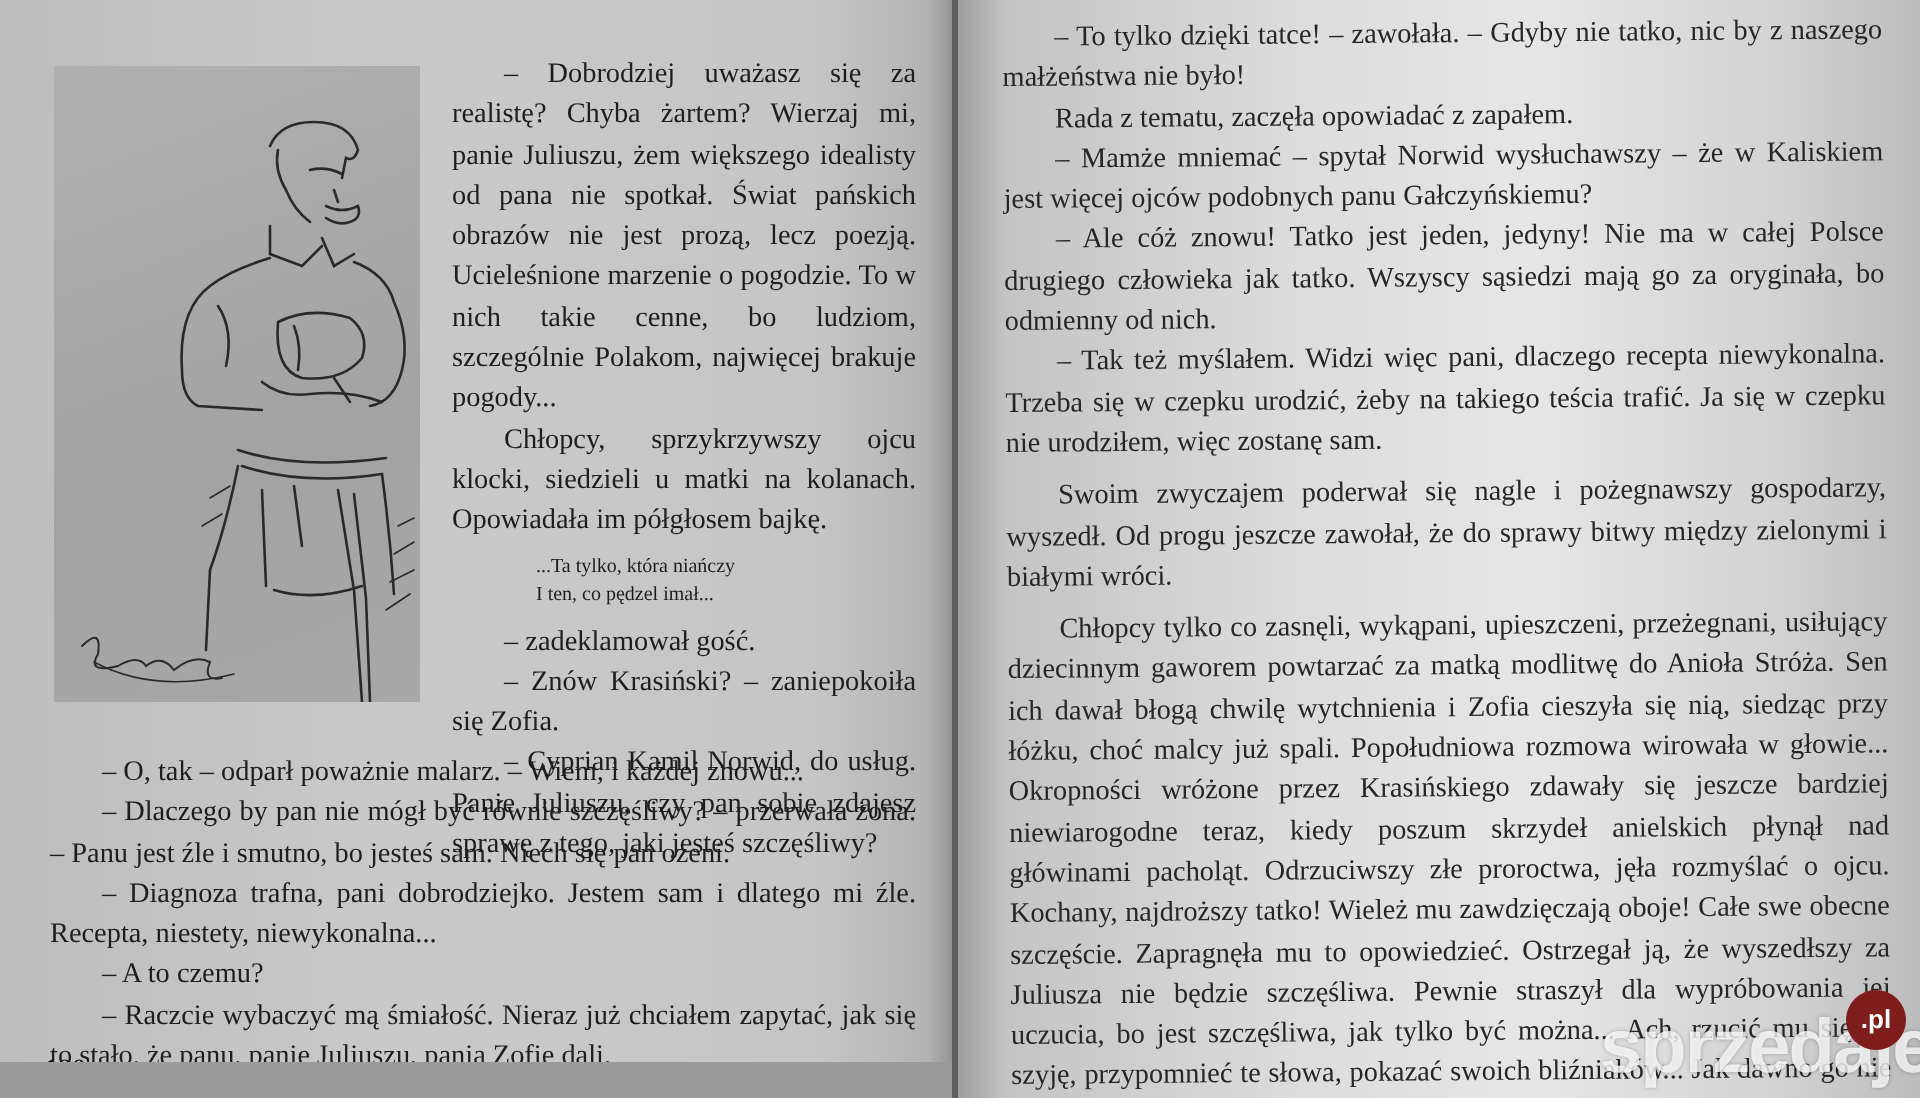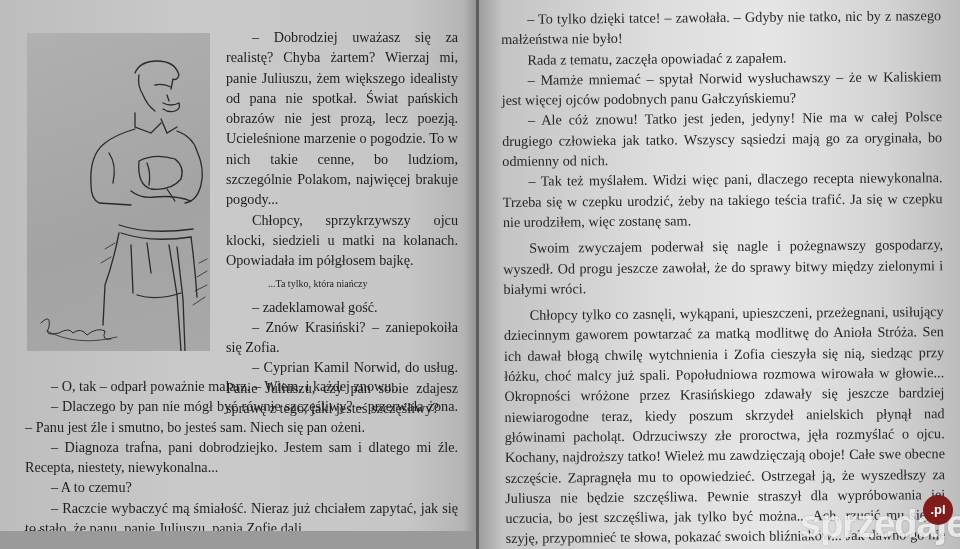--- a/index.html
+++ b/index.html
@@ -110,20 +110,21 @@
           <path d="M20 298 q30 16 70 6" stroke-width="0.8"></path>
         </g>
       </svg>
     </div>
 
     <div class="text-block col-narrow">
       <p class="indent">– Dobrodziej uważasz się za realistę? Chyba żartem? Wierzaj mi, panie Juliuszu, żem większego idealisty od pana nie spotkał. Świat pańskich obrazów nie jest prozą, lecz poezją. Ucieleśnione marzenie o pogodzie. To w nich takie cenne, bo ludziom, szczególnie Polakom, najwięcej brakuje pogody...</p>
       <p class="indent">Chłopcy, sprzykrzywszy ojcu klocki, siedzieli u matki na kolanach. Opowiadała im półgłosem bajkę.</p>
       <p class="verse">
         <span>...Ta tylko, która niańczy</span>
+        <span>I ten, co pędzel imał...</span>
       </p>
       <p class="indent">– zadeklamował gość.</p>
       <p class="indent">– Znów Krasiński? – zaniepokoiła się Zofia.</p>
       <p class="indent">– Cyprian Kamil Norwid, do usług. Panie Juliuszu, czy pan sobie zdajesz sprawę z tego, jaki jesteś szczęśliwy?</p>
     </div>
 
     <div class="text-block col-full-left">
       <p class="indent">– O, tak – odparł poważnie malarz. – Wiem, i każdej znowu...</p>
       <p class="indent">– Dlaczego by pan nie mógł być równie szczęśliwy? – przerwała żona. – Panu jest źle i smutno, bo jesteś sam. Niech się pan ożeni.</p>
       <p class="indent">– Diagnoza trafna, pani dobrodziejko. Jestem sam i dlatego mi źle. Recepta, niestety, niewykonalna...</p>

